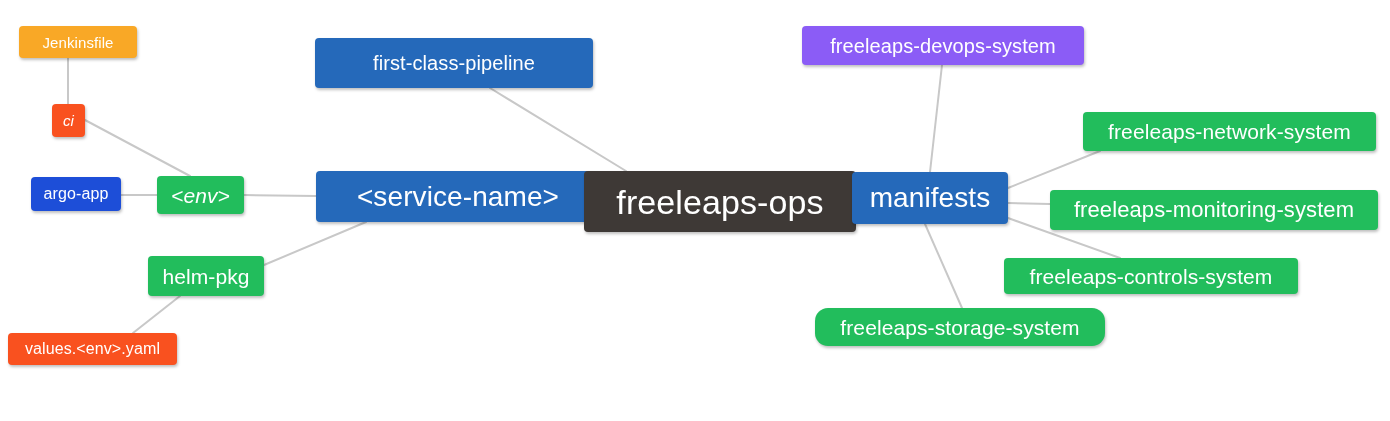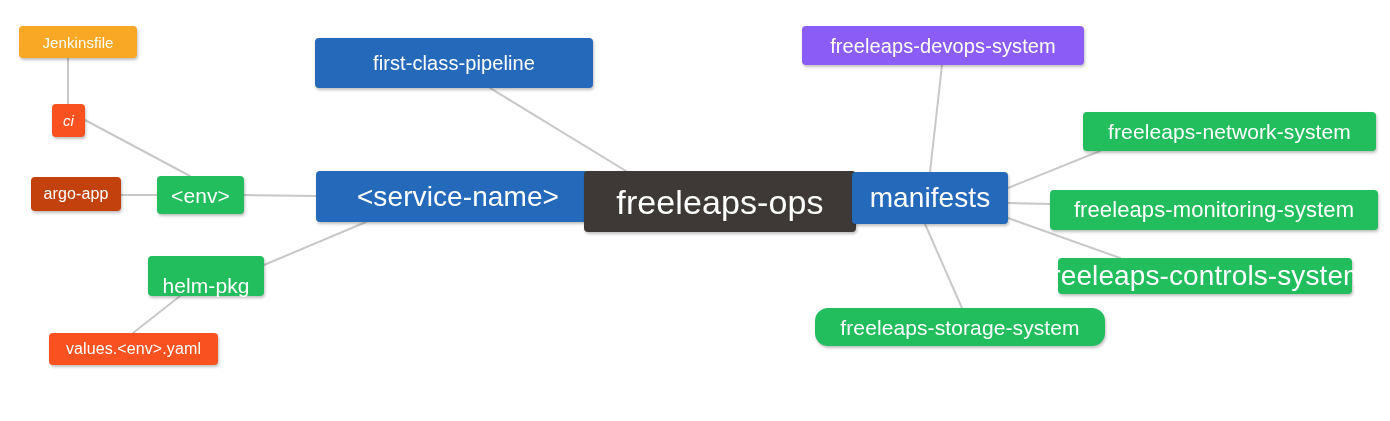--- a/index.html
+++ b/index.html
@@ -64,30 +64,30 @@
       <line x1="1008" y1="218" x2="1120" y2="258" stroke="#c8c8c8" stroke-width="2" stroke-linecap="round"></line>
       <line x1="925" y1="224" x2="962" y2="308" stroke="#c8c8c8" stroke-width="2" stroke-linecap="round"></line>
     </svg>
   <div id="node-layer">
       <div class="node" style="left: 19px; top: 26px; width: 118px; height: 32px; background: rgb(249, 168, 38); font-size: 15px;">
         <span>Jenkinsfile</span>
       </div>
       <div class="node" style="left: 52px; top: 104px; width: 33px; height: 33px; background: rgb(249, 81, 31); font-size: 15px; font-style: italic;">
         <span>ci</span>
       </div>
-      <div class="node" style="left: 31px; top: 177px; width: 90px; height: 34px; background: #c2410c; font-size: 16px;">
+      <div class="node" style="left: 31px; top: 177px; width: 90px; height: 34px; background: #1d4ed8; font-size: 16px;">
         <span>argo-app</span>
       </div>
-      <div class="node" style="left: 157px; top: 176px; width: 87px; height: 38px; background: rgb(34, 189, 92); font-size: 21px;">
+      <div class="node" style="left: 157px; top: 176px; width: 87px; height: 38px; background: rgb(34, 189, 92); font-size: 21px; font-style: italic;">
         <span>&lt;env&gt;</span>
       </div>
-      <div class="node" style="left: 148px; top: 256px; width: 116px; height: 40px; background: rgb(34, 189, 92); font-size: 21px; align-items: flex-end;">
+      <div class="node" style="left: 148px; top: 256px; width: 116px; height: 40px; background: rgb(34, 189, 92); font-size: 21px;">
         <span>helm-pkg</span>
       </div>
-      <div class="node" style="left: 8px; top: 333px; width: 169px; height: 32px; background: rgb(249, 81, 31); font-size: 16px; margin-left: 41px;">
+      <div class="node" style="left: 8px; top: 333px; width: 169px; height: 32px; background: rgb(249, 81, 31); font-size: 16px;">
         <span>values.&lt;env&gt;.yaml</span>
       </div>
       <div class="node" style="left: 315px; top: 38px; width: 278px; height: 50px; background: rgb(37, 105, 186); font-size: 20px;">
         <span>first-class-pipeline</span>
       </div>
       <div class="node" style="left: 316px; top: 171px; width: 284px; height: 51px; background: rgb(37, 105, 186); font-size: 28px;">
         <span>&lt;service-name&gt;</span>
       </div>
       <div class="node" style="left: 584px; top: 171px; width: 272px; height: 61px; background: rgb(62, 57, 54); font-size: 34px;">
         <span>freeleaps-ops</span>
@@ -97,20 +97,20 @@
       </div>
       <div class="node" style="left: 802px; top: 26px; width: 282px; height: 39px; background: #8b5cf6; font-size: 20px;">
         <span>freeleaps-devops-system</span>
       </div>
       <div class="node" style="left: 1055px; top: 112px; width: 293px; height: 39px; background: rgb(34, 189, 92); font-size: 21px; margin-left: 28px;">
         <span>freeleaps-network-system</span>
       </div>
       <div class="node" style="left: 1050px; top: 190px; width: 328px; height: 40px; background: rgb(34, 189, 92); font-size: 22px;">
         <span>freeleaps-monitoring-system</span>
       </div>
-      <div class="node" style="left: 1058px; top: 258px; width: 294px; height: 36px; background: rgb(34, 189, 92); font-size: 28px;">
+      <div class="node" style="left: 1004px; top: 258px; width: 294px; height: 36px; background: rgb(34, 189, 92); font-size: 21px;">
         <span>freeleaps-controls-system</span>
       </div>
       <div class="node" style="left: 815px; top: 308px; width: 290px; height: 38px; background: rgb(34, 189, 92); font-size: 21px; border-radius: 13px;">
         <span>freeleaps-storage-system</span>
       </div>
     </div>
 </div>
 
 </body></html>

